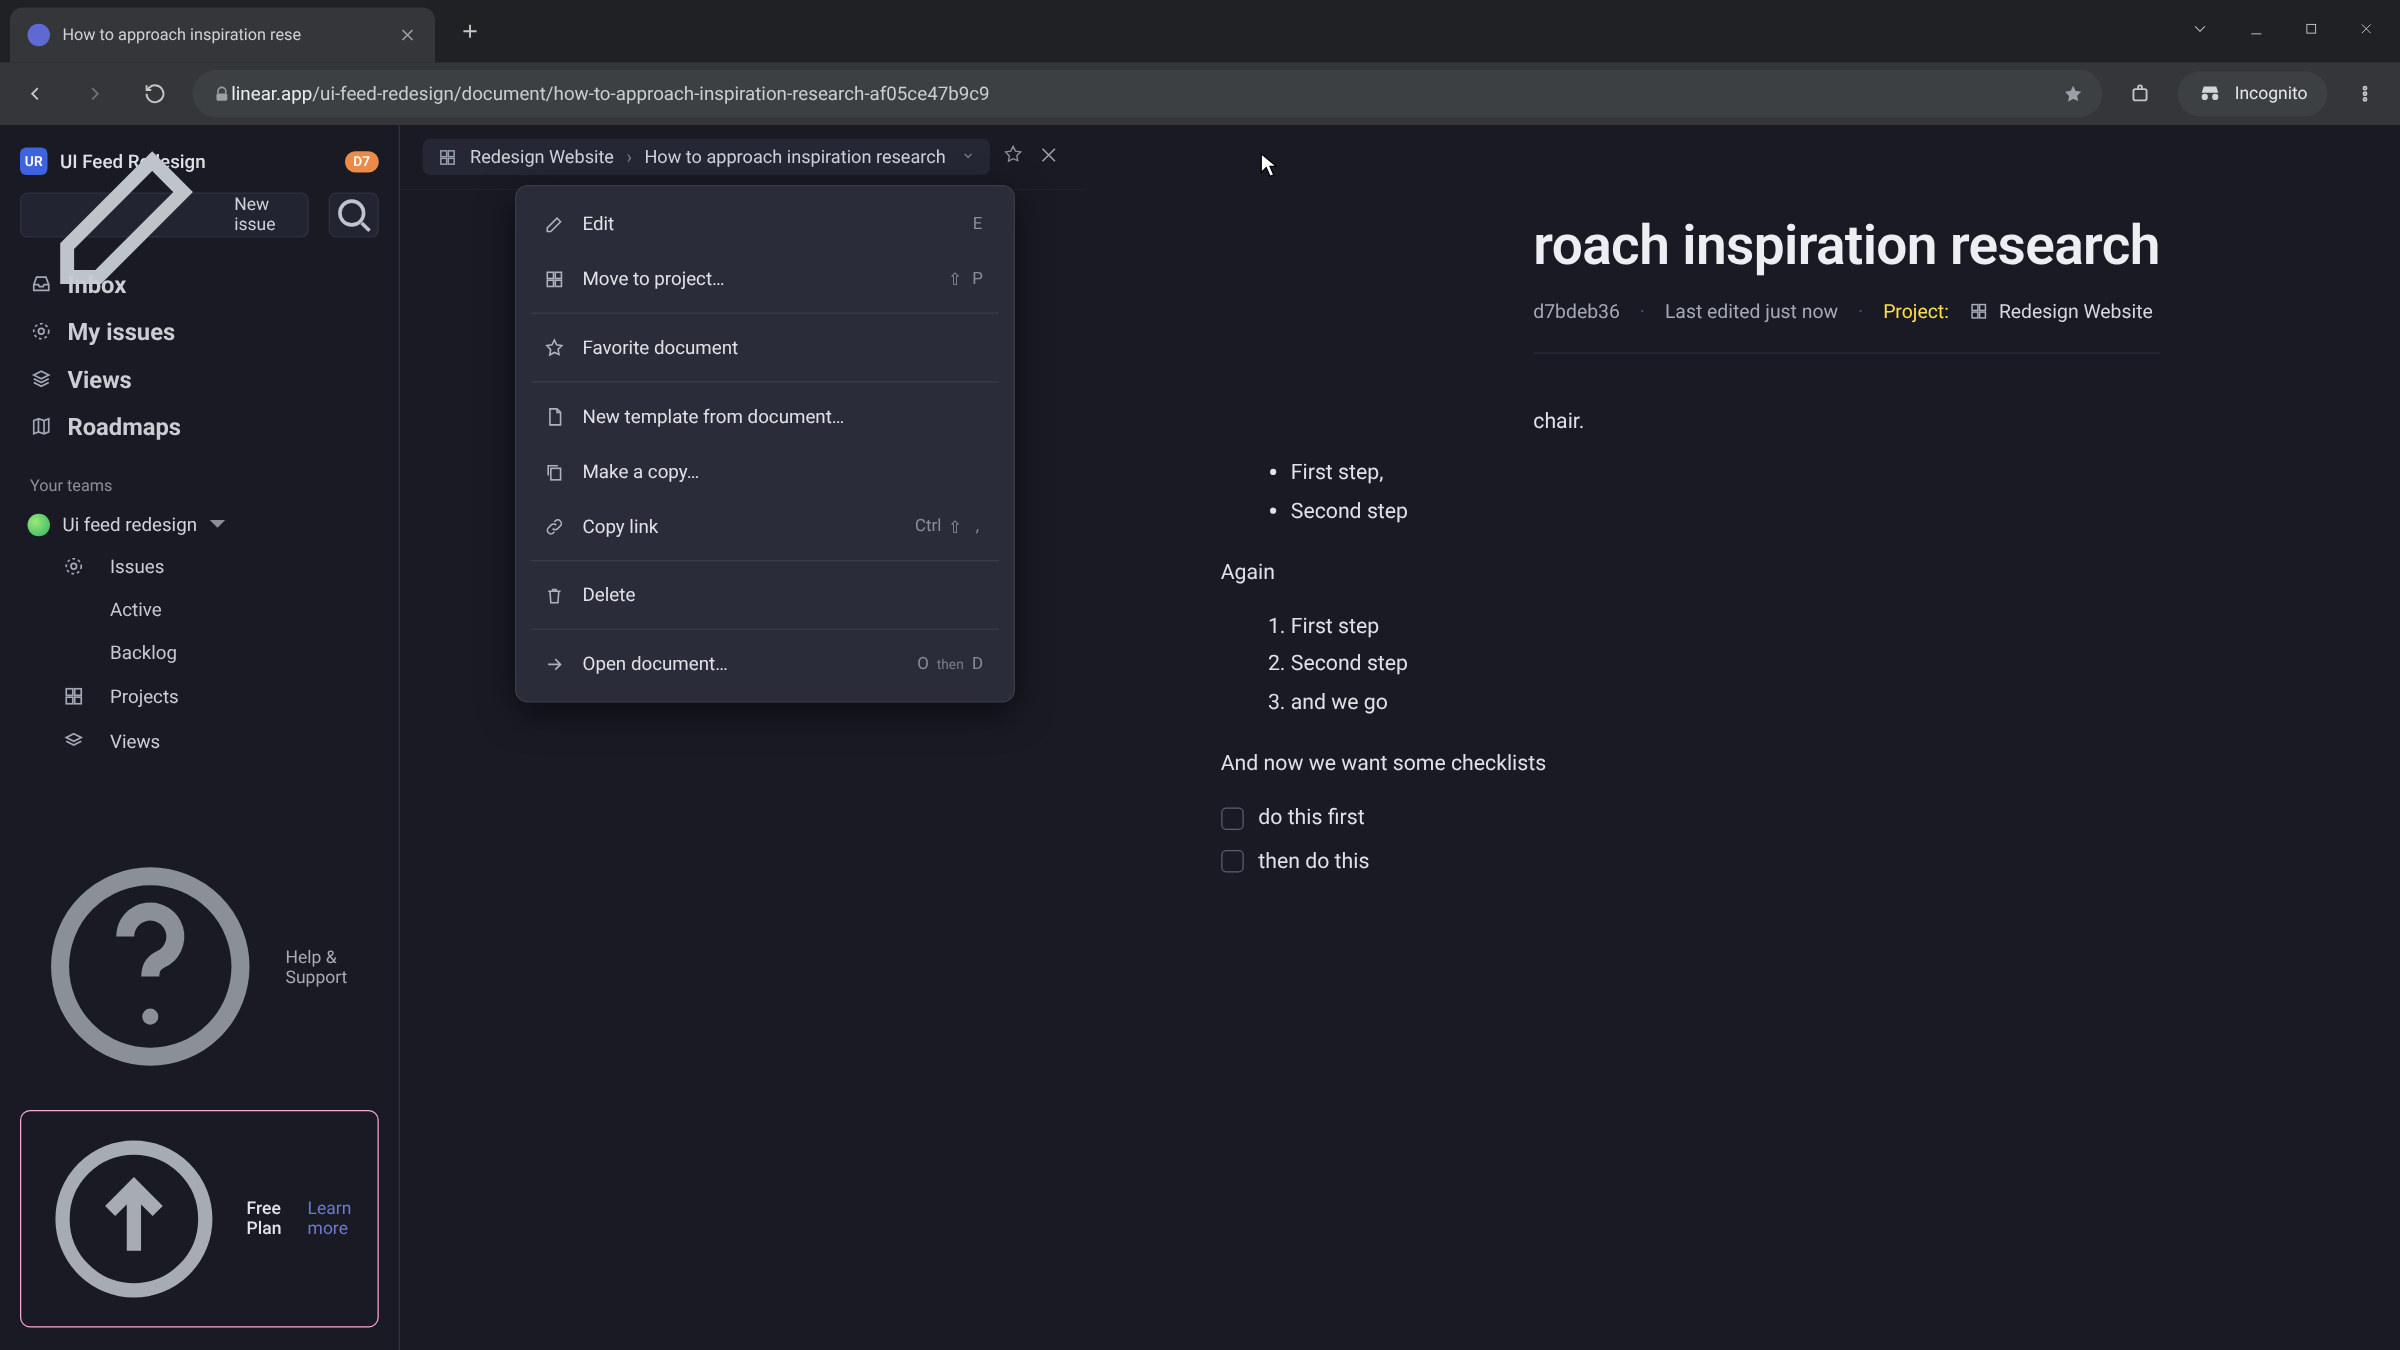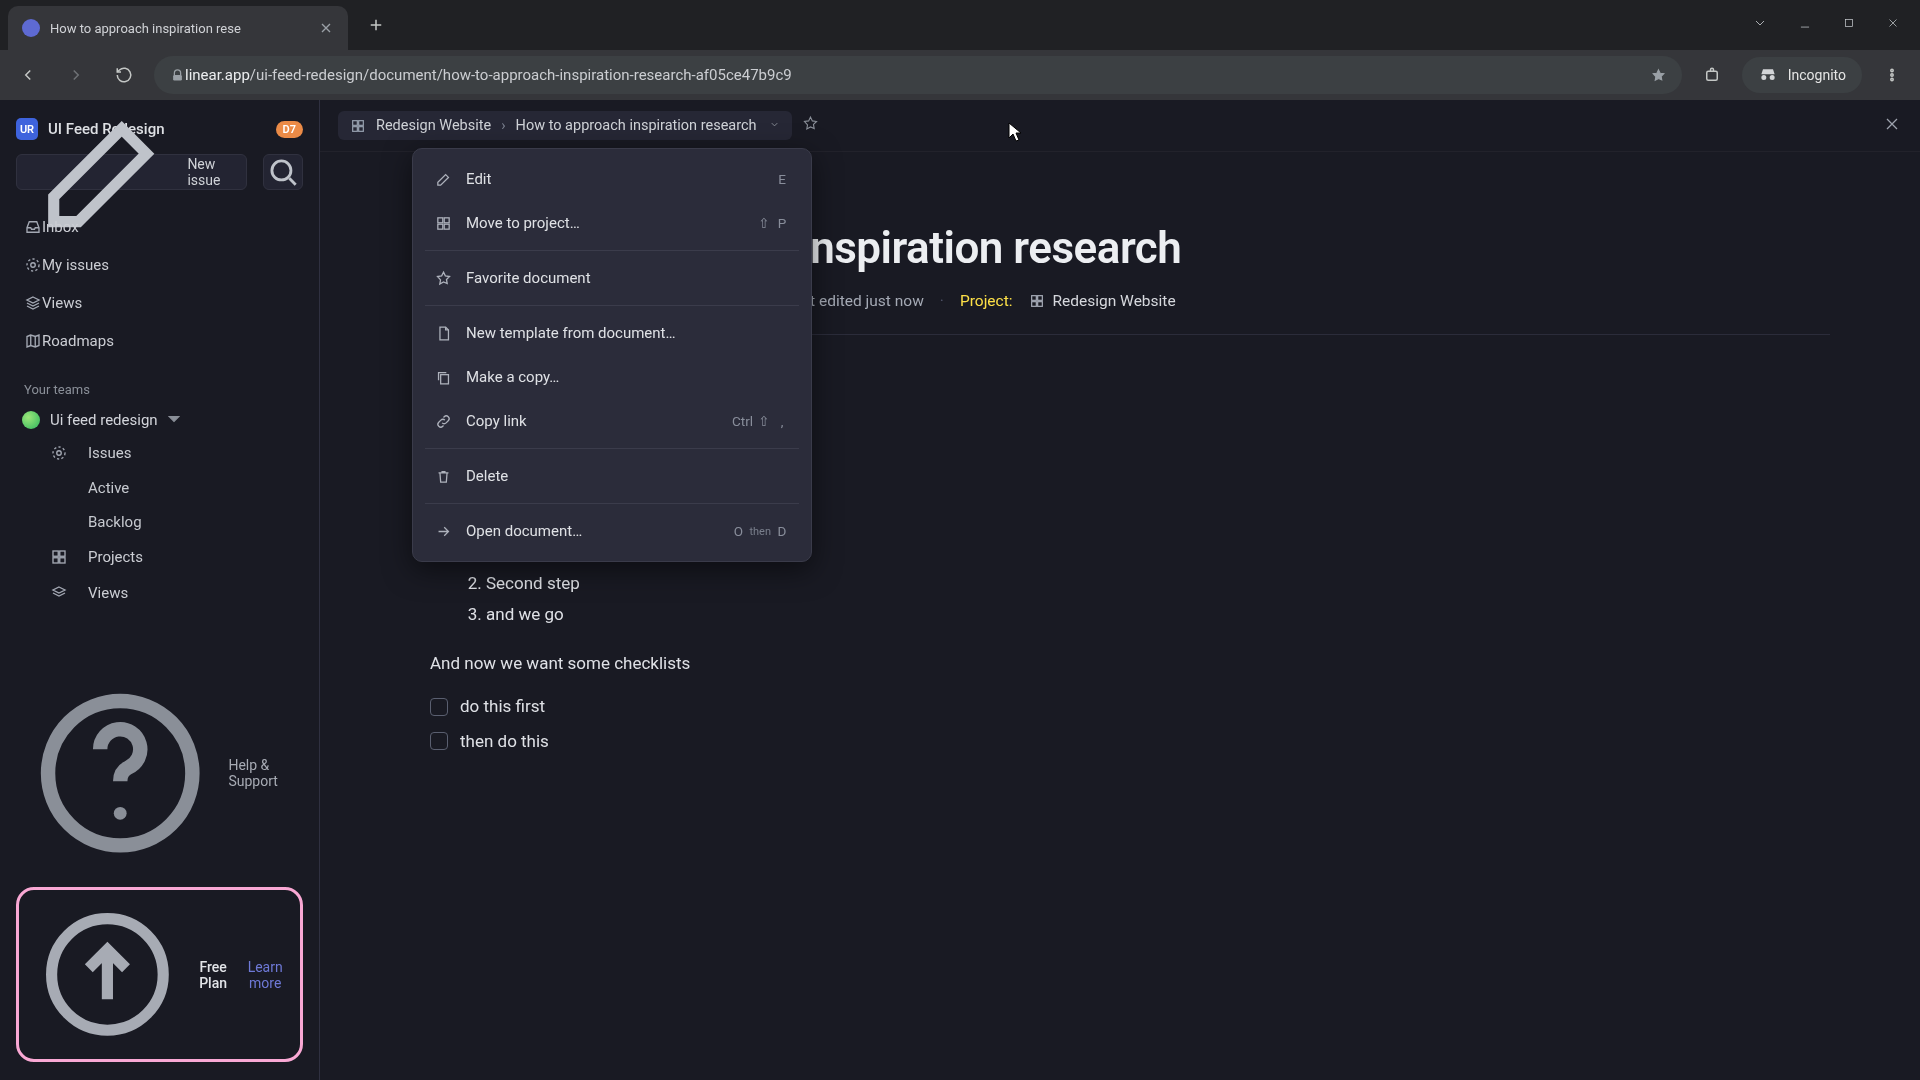--- a/index.html
+++ b/index.html
@@ -51,36 +51,36 @@
     .sidebar { width: 320px; border-right: 1px solid var(--border); padding: 18px 16px; display: flex; flex-direction: column; }
     .ws-row { display: flex; align-items: center; gap: 10px; margin-bottom: 14px; }
     .ws-avatar { width: 22px; height: 22px; border-radius: 5px; background: #3e63dd; color: #fff; font-size: 11px; font-weight: 600; display: flex; align-items: center; justify-content: center; }
     .ws-name { color: #dee0e4; font-weight: 500; font-size: 15px; }
     .ws-badge { background: var(--badge-orange); color: #fff; font-size: 11px; font-weight: 600; border-radius: 10px; padding: 2px 7px; margin-left: auto; }
 
     .row-2col { display: flex; gap: 16px; margin-bottom: 18px; }
     .new-issue { flex: 1; display: flex; align-items: center; gap: 10px; background: #232432; border: 1px solid #30313f; height: 36px; border-radius: 6px; padding: 0 12px; color: #cfd2d7; font-size: 14px; }
     .search-btn { width: 40px; height: 36px; background: #232432; border: 1px solid #30313f; border-radius: 6px; display: flex; align-items: center; justify-content: center; }
 
-    .nav-item { display: flex; align-items: center; gap: 0; height: 38px; padding: 0 8px; border-radius: 6px; color: #cbcdd3; font-size: 15px; }
+    .nav-item { display: flex; align-items: center; gap: 12px; height: 38px; padding: 0 8px; border-radius: 6px; color: #cbcdd3; font-size: 19px; font-weight: bold; }
     .nav-item svg, .team-item svg { width: 18px; height: 18px; stroke: #a3a8b3; fill: none; stroke-width: 1.8; }
     .section-label { color: var(--text-secondary); font-size: 13px; margin: 22px 0 8px 8px; }
     .team-row { display: flex; align-items: center; gap: 10px; padding: 6px 6px; }
     .team-dot { width: 18px; height: 18px; border-radius: 50%; background: radial-gradient(circle at 35% 35%, #9ce77a, #2db55d); }
     .team-name { color: #d2d4da; font-size: 15px; }
     .team-caret svg { width: 12px; height: 12px; stroke: #8a8f98; fill: #8a8f98; }
     .team-item { display: flex; align-items: center; gap: 20px; height: 36px; padding-left: 34px; color: #cbcdd3; font-size: 15px; }
     .team-sub { padding-left: 72px; height: 34px; display: flex; align-items: center; color: #c6c9cf; font-size: 15px; }
     .sidebar-spacer { flex: 1; }
     .foot-item { display: flex; align-items: center; gap: 12px; padding: 10px 8px; color: #a7abb4; font-size: 14px; }
-    .plan-pill { display: flex; align-items: center; gap: 14px; border: 3px solid #f9a8d4; border-radius: 18px; padding: 10px 14px; margin-top: 8px; text-align: center; }
+    .plan-pill { display: flex; align-items: center; gap: 14px; border: 1px solid #f9a8d4; border-radius: 8px; padding: 10px 14px; margin-top: 8px; }
     .plan-pill .fp { color: #e2e4e8; font-weight: 500; font-size: 14px; }
     .plan-pill .lm { color: #6e79d6; font-size: 14px; margin-left: auto; }
 
-    .main { flex: 1; display: flex; flex-direction: column; position: relative; }
+    .main { flex: 1; display: flex; flex-direction: row; position: relative; }
     .doc-header { height: 52px; display: flex; align-items: center; padding: 0 18px; gap: 10px; border-bottom: 1px solid rgba(255,255,255,0.04); }
     .crumb-pill { display: flex; align-items: center; gap: 10px; background: #262735; border-radius: 6px; padding: 6px 12px; font-size: 14.5px; color: #cfd2d7; }
     .crumb-pill .proj-icon { width: 16px; height: 16px; stroke: #97a0af; fill: none; stroke-width: 1.8; }
     .crumb-pill .sep { color: #7b8190; }
     .crumb-caret { margin-left: 2px; }
     .crumb-caret svg { width: 11px; height: 11px; stroke: #8a8f98; }
     .star-btn svg { width: 17px; height: 17px; stroke: #8a8f98; fill: none; stroke-width: 1.6; }
     .hdr-close { margin-left: auto; }
     .hdr-close svg { width: 20px; height: 20px; stroke: #9da2ad; stroke-width: 1.5; }
 

